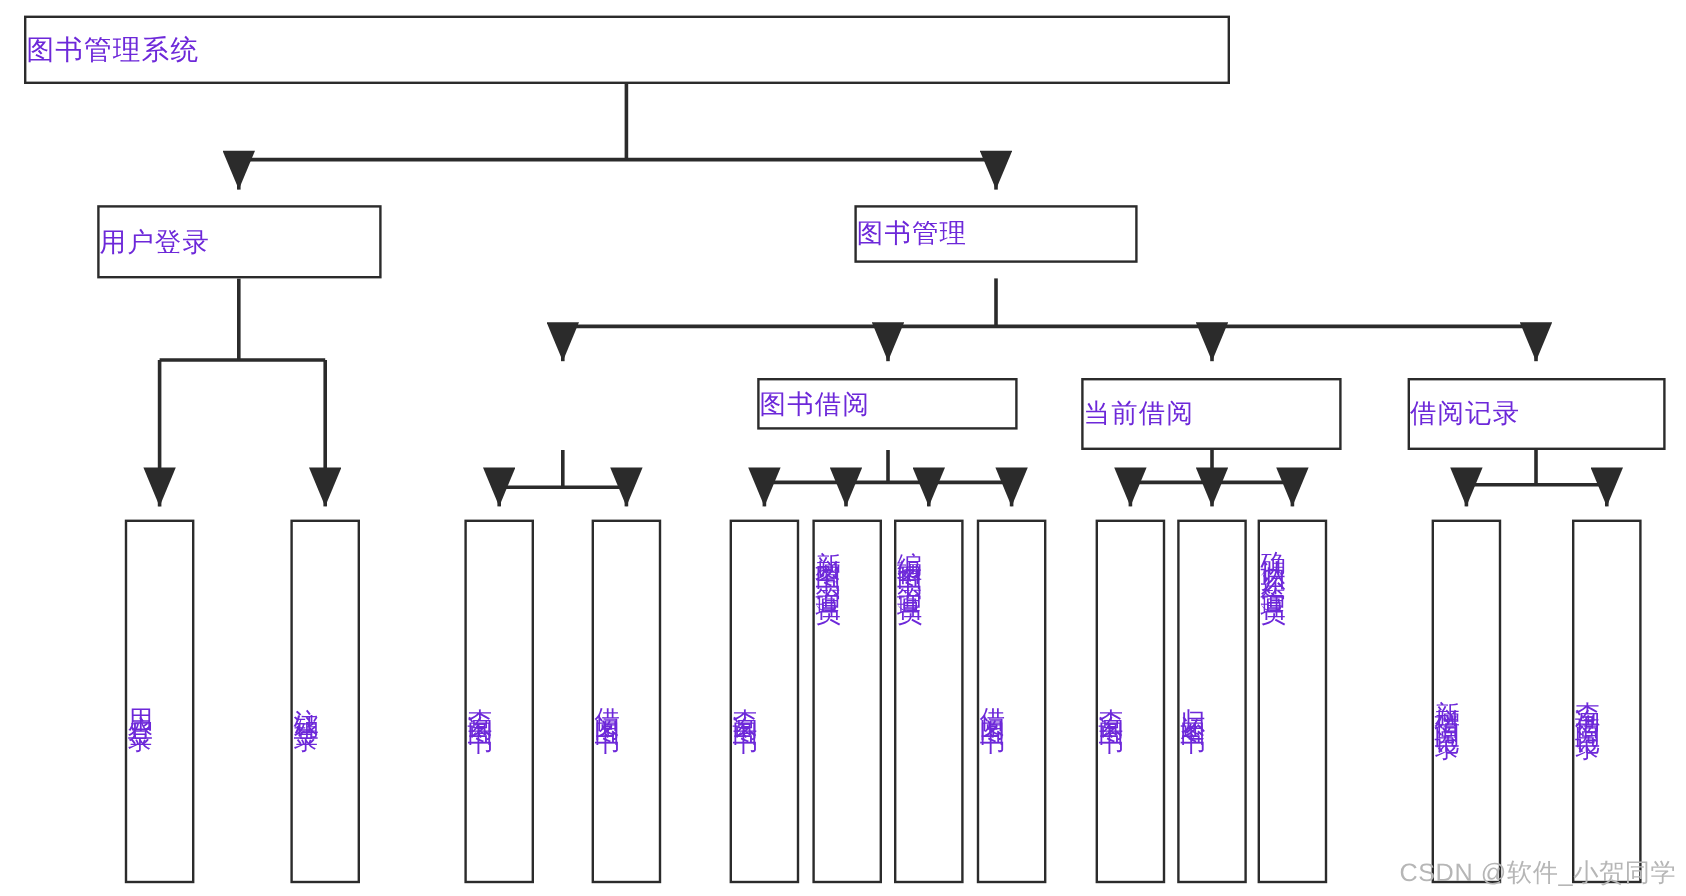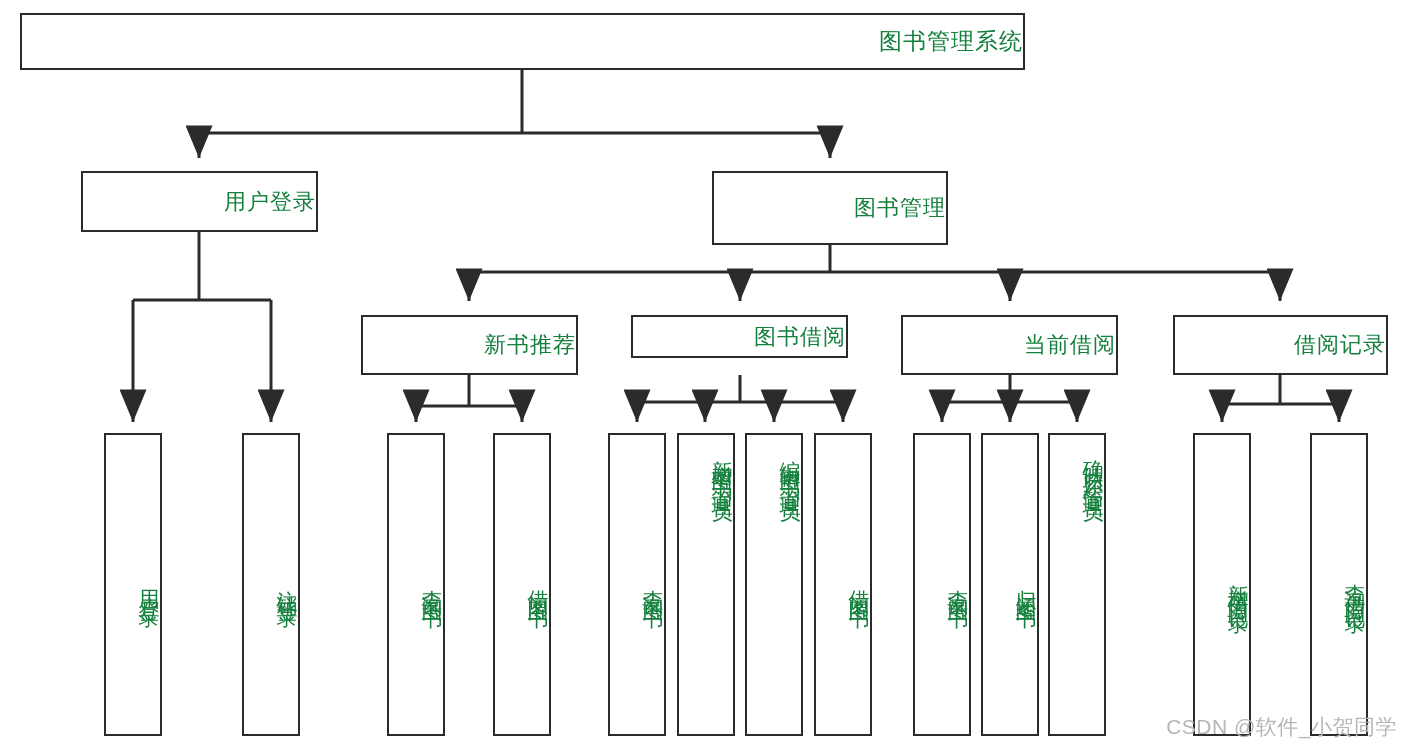--- a/index.html
+++ b/index.html
@@ -13,22 +13,22 @@
   #canvas{position:absolute;inset:0;width:1405px;height:747px;}
   svg.edges{position:absolute;left:0;top:0;width:1405px;height:747px;pointer-events:none;}
 
   .node{
     position:absolute;
     box-sizing:border-box;
     background:#ffffff;
     border:2px solid #2b2b2b;
     display:flex;
     align-items:center;
-    justify-content:flex-end;
-    color:#15803d;
+    justify-content:flex-start;
+    color:#6d28d9;
   }
   .node .lbl{
     display:block;
     text-align:center;
     line-height:1.18;
     white-space:pre;
   }
 
   
   .h-node .lbl{font-size:22px;letter-spacing:1px;}
@@ -120,27 +120,24 @@
     </g>
   </svg>
 
   <div class="node h-node root" style="left:20px;top:13px;width:1005px;height:57px;">
     <span class="lbl">图书管理系统</span>
   </div>
 
   <div class="node h-node" style="left:81px;top:171px;width:237px;height:61px;">
     <span class="lbl">用户登录</span>
   </div>
-  <div class="node h-node" style="left:712px;top:171px;width:236px;height:74px;">
+  <div class="node h-node" style="left:712px;top:171px;width:236px;height:48px;">
     <span class="lbl">图书管理</span>
   </div>
 
-  <div class="node h-node" style="left:361px;top:315px;width:217px;height:60px;">
-    <span class="lbl">新书推荐</span>
-  </div>
   <div class="node h-node" style="left:631px;top:315px;width:217px;height:43px;">
     <span class="lbl">图书借阅</span>
   </div>
   <div class="node h-node" style="left:1173px;top:315px;width:215px;height:60px;">
     <span class="lbl">借阅记录</span>
   </div>
   <div class="node h-node" style="left:901px;top:315px;width:217px;height:60px;">
     <span class="lbl">当前借阅</span>
   </div>
 

